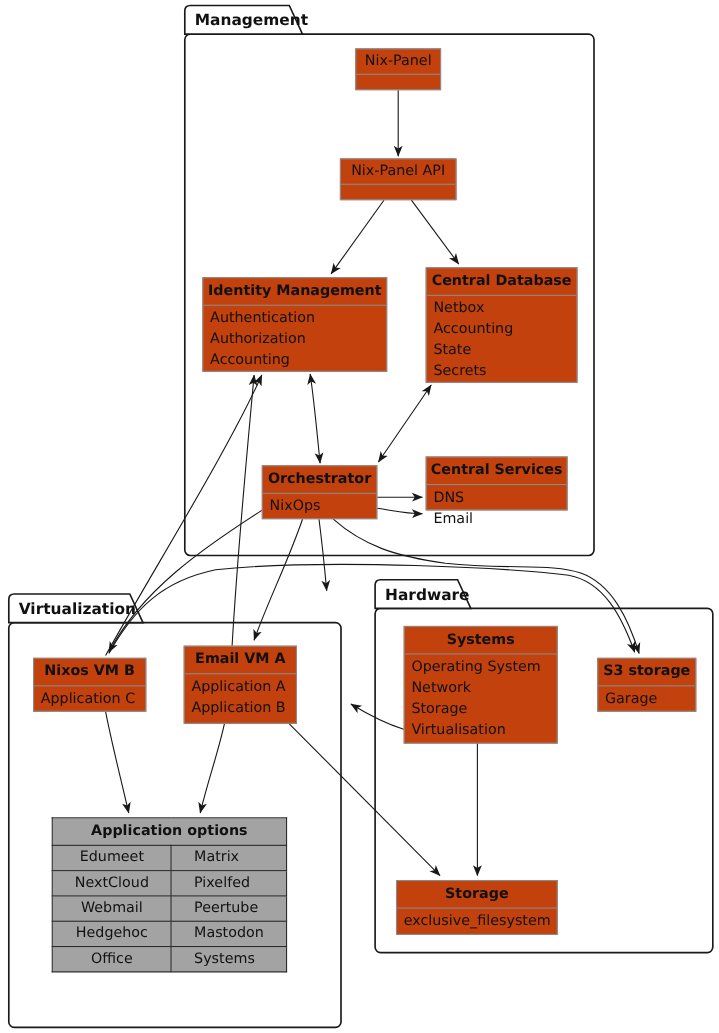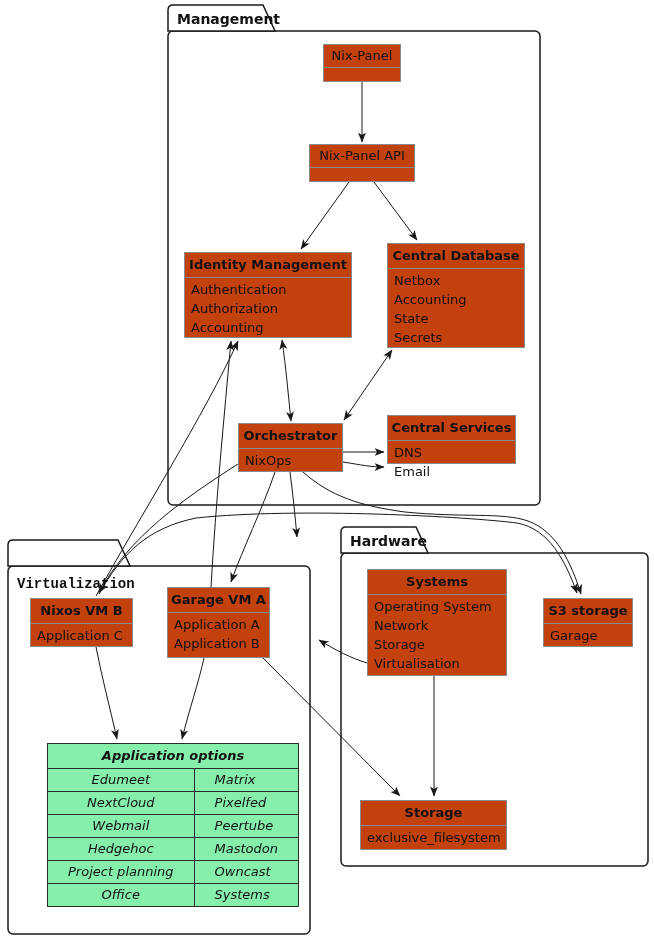--- a/index.html
+++ b/index.html
@@ -7,21 +7,21 @@
           font-family:"DejaVu Sans","Liberation Sans",sans-serif;color:#111;font-size:13px;}
   #edge-layer{position:absolute;left:0;top:0;width:654px;height:939px;z-index:1;}
   .pkg-label{position:absolute;z-index:2;font-weight:bold;font-size:14px;line-height:20px;white-space:nowrap;}
   .obj{position:absolute;z-index:3;box-sizing:border-box;background:#c2410c;border:1px solid #8a8a8a;
        display:flex;flex-direction:column;}
   .obj-title{box-sizing:border-box;text-align:center;line-height:22px;height:22px;white-space:nowrap;overflow:visible;}
   .obj-title.bold{font-weight:bold;height:24px;line-height:24px;}
   .obj-body{box-sizing:border-box;border-top:1px solid #8a8a8a;flex:1;padding:2px 6px 0 6px;}
   .obj-line{line-height:19px;white-space:nowrap;}
   table.app-table{position:absolute;z-index:3;border-collapse:collapse;font-size:13px;background:#f0f0f0;}
-  table.app-table th,table.app-table td{border:1px solid #2b2b2b;background:#86efac;line-height:22px;padding:0 20px;white-space:nowrap;font-style:italic;}
+  table.app-table th,table.app-table td{border:1px solid #2b2b2b;background:#a3a3a3;line-height:22px;padding:0 20px;white-space:nowrap;}
   table.app-table th{font-weight:bold;height:24px;text-align:center;}
   td.col-left{width:117px;text-align:center;height:22px;}
   td.col-right{width:68px;text-align:left;padding-left:6px;height:22px;}
 </style>
 </head>
 <body>
 
 <div id="canvas">
 
   <svg id="edge-layer" width="654" height="939" viewBox="0 0 654 939" xmlns="http://www.w3.org/2000/svg">
@@ -57,21 +57,21 @@
       <path marker-end="url(#arr)" d="M99,594 C122,553 148,528 196,518 C300,507 470,517 517,523 C549,529 565,560 577,593"></path>
       <path marker-end="url(#arr)" d="M96,647 C102,678 110,708 117,739"></path>
       <path marker-end="url(#arr)" d="M204,658 C198,685 189,710 182,739"></path>
       <path marker-end="url(#arr)" d="M263,658 L400,796"></path>
       <path marker-end="url(#arr)" d="M434,676 L434,796"></path>
       <path marker-end="url(#arr)" d="M367,663 C351,658 337,651 319,640"></path>
     </g>
   </svg>
 
   <div class="pkg-label" style="left:177px;top:9px;">Management</div>
-  <div class="pkg-label" style="left:17px;top:574px;font-family:Liberation Mono, monospace;">Virtualization</div>
+  <div class="pkg-label" style="left:17px;top:544px;">Virtualization</div>
   <div class="pkg-label" style="left:350px;top:531px;">Hardware</div>
 
   <div class="obj" style="left:323px;top:44px;width:78px;height:38px;">
     <div class="obj-title">Nix-Panel</div>
     <div class="obj-body"></div>
   </div>
 
   <div class="obj" style="left:309px;top:144px;width:106px;height:38px;">
     <div class="obj-title">Nix-Panel API</div>
     <div class="obj-body"></div>
@@ -112,21 +112,21 @@
   </div>
 
   <div class="obj" style="left:30px;top:598px;width:103px;height:49px;">
     <div class="obj-title bold">Nixos VM B</div>
     <div class="obj-body">
       <div class="obj-line">Application C</div>
     </div>
   </div>
 
   <div class="obj" style="left:167px;top:587px;width:103px;height:71px;">
-    <div class="obj-title bold">Garage VM A</div>
+    <div class="obj-title bold">Email VM A</div>
     <div class="obj-body">
       <div class="obj-line">Application A</div>
       <div class="obj-line">Application B</div>
     </div>
   </div>
 
   <div class="obj" style="left:367px;top:569px;width:140px;height:107px;">
     <div class="obj-title bold">Systems</div>
     <div class="obj-body">
       <div class="obj-line">Operating System</div>
@@ -167,23 +167,19 @@
       </tr>
       <tr>
         <td class="col-left">Webmail</td>
         <td class="col-right">Peertube</td>
       </tr>
       <tr>
         <td class="col-left">Hedgehoc</td>
         <td class="col-right">Mastodon</td>
       </tr>
       <tr>
-        <td class="col-left">Project planning</td>
-        <td class="col-right">Owncast</td>
-      </tr>
-      <tr>
         <td class="col-left">Office</td>
         <td class="col-right">Systems</td>
       </tr>
     </tbody>
   </table>
 
 </div>
 
 </body></html>

